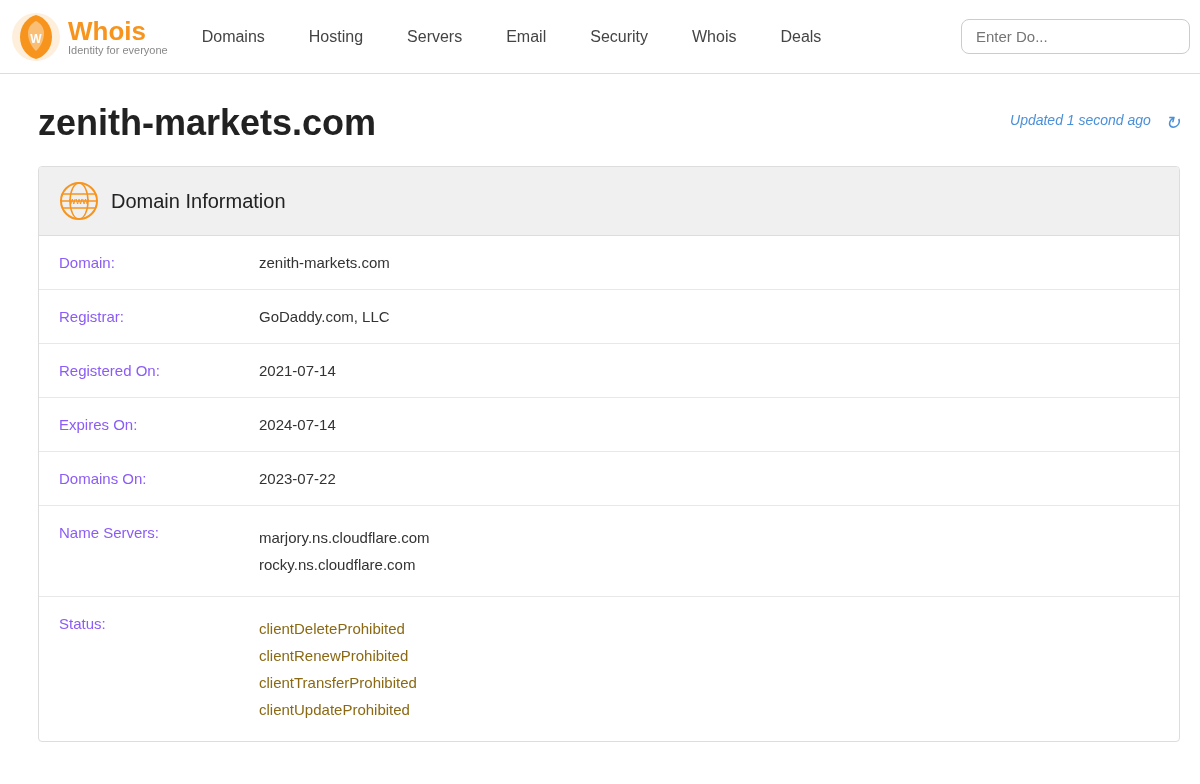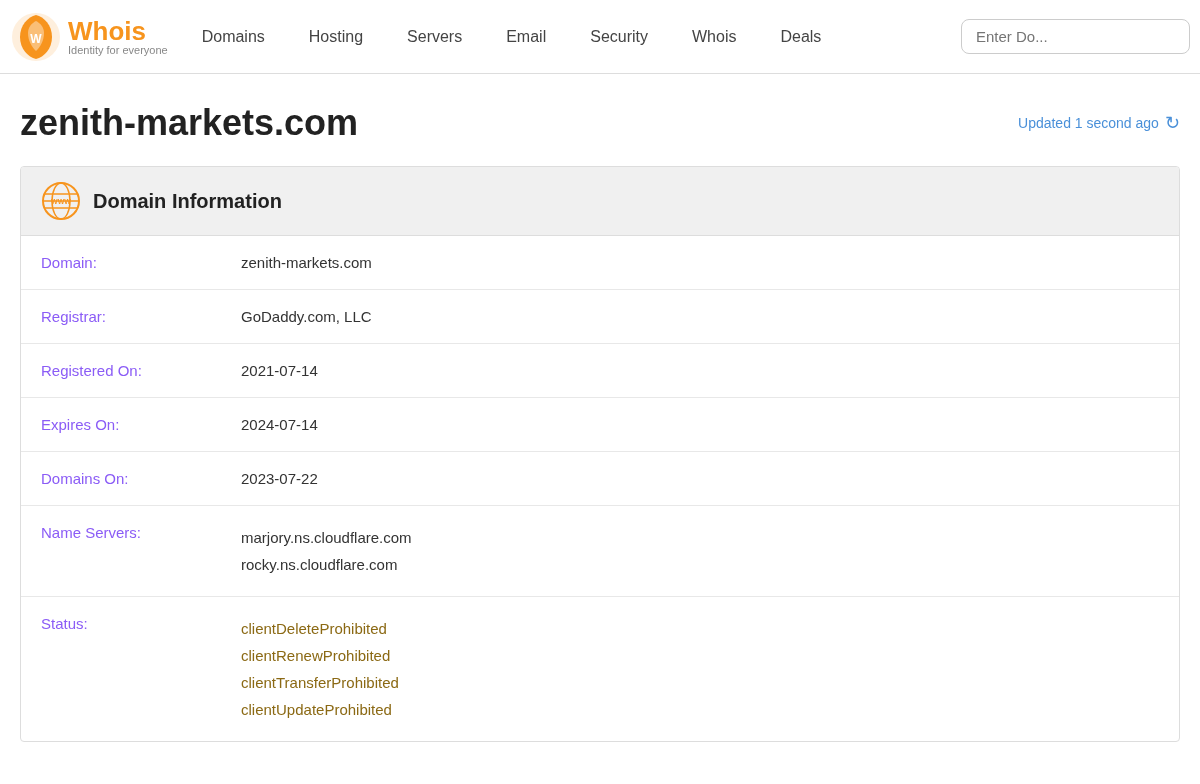--- a/index.html
+++ b/index.html
@@ -60,38 +60,39 @@
       padding: 8px 14px;
       font-size: 15px;
       color: #aaa;
       min-width: 180px;
     }
 
     
     .main {
       max-width: 1200px;
       padding: 28px 20px;
+      margin-left: 18px;
     }
     .domain-header {
       display: flex;
       align-items: center;
       justify-content: space-between;
       margin-bottom: 22px;
     }
     .domain-title {
       font-size: 36px;
       font-weight: bold;
       color: #222;
     }
     .updated-info {
       display: flex;
-      align-items: center;
-      gap: 6px;
+      gap: 14px;
       color: #4a90d9;
       font-size: 14px;
+      font-style: italic;
     }
     .refresh-icon {
       font-size: 18px;
       color: #4a90d9;
       cursor: pointer;
     }
 
     
     .card {
       border: 1px solid #ddd;
@@ -105,21 +106,21 @@
       align-items: center;
       gap: 12px;
       border-bottom: 1px solid #ddd;
     }
     .www-icon {
       width: 40px;
       height: 40px;
     }
     .card-header-title {
       font-size: 20px;
-      font-weight: bold;
+      font-weight: normal;
       color: #222;
     }
 
     
     .info-table {
       width: 100%;
       border-collapse: collapse;
     }
     .info-table tr {
       border-bottom: 1px solid #e8e8e8;

